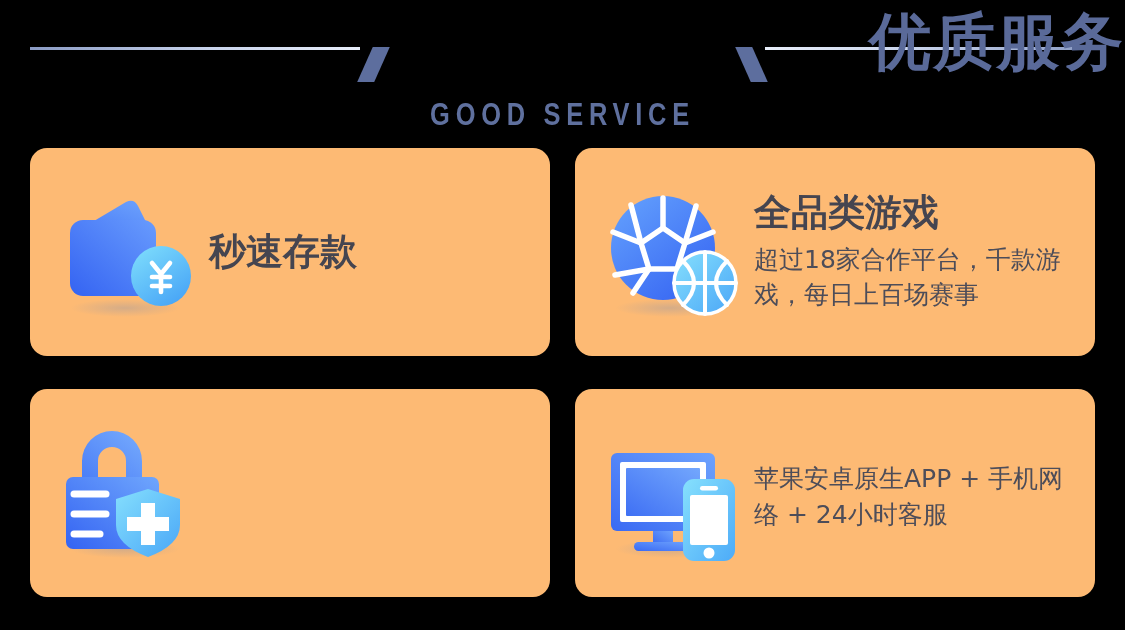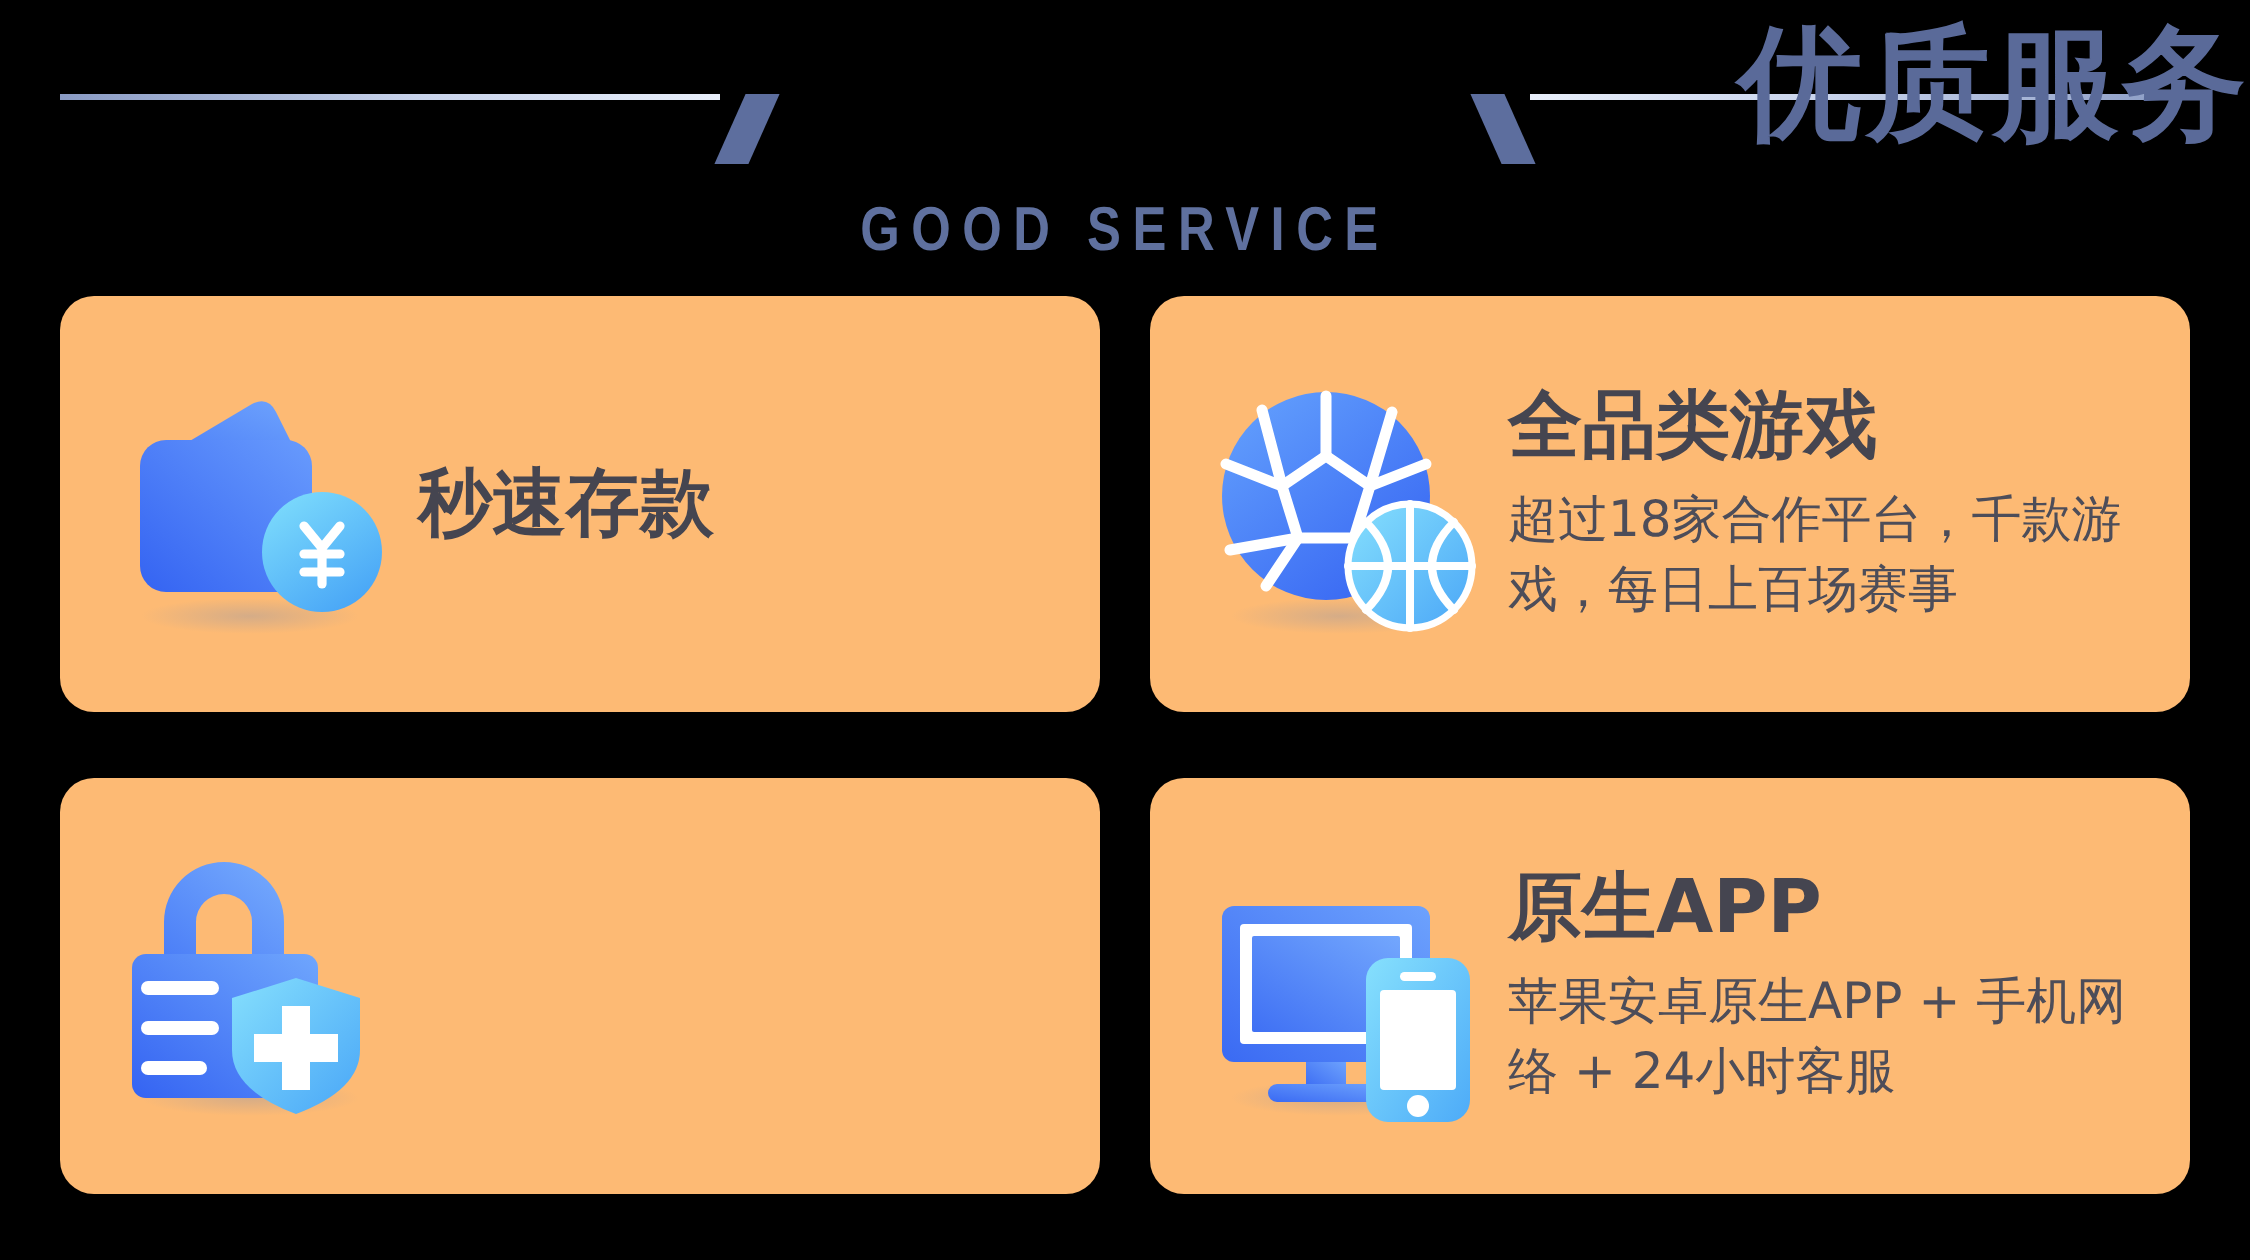--- a/index.html
+++ b/index.html
@@ -307,18 +307,17 @@
         <rect x="25" y="47" width="74" height="48" rx="1" fill="url(#scrGrad)"></rect>
         <rect x="52" y="110" width="20" height="14" fill="url(#monGrad)"></rect>
         <rect x="33" y="121" width="58" height="9" rx="4.5" fill="url(#monGrad)"></rect>
         <rect x="82" y="58" width="52" height="82" rx="11" fill="url(#phoneGrad)"></rect>
         <rect x="89" y="74" width="38" height="50" rx="2" fill="#ffffff"></rect>
         <rect x="99" y="65" width="18" height="4.5" rx="2.2" fill="#ffffff"></rect>
         <circle cx="108" cy="132" r="5.5" fill="#ffffff"></circle>
       </svg>
     </div>
     <div class="card-text">
-      <div class="card-title">原生APP</div>
       <div class="card-desc">苹果安卓原生APP + 手机网络 + 24小时客服</div>
     </div>
   </div>
 
 </div>
 
 </body></html>

